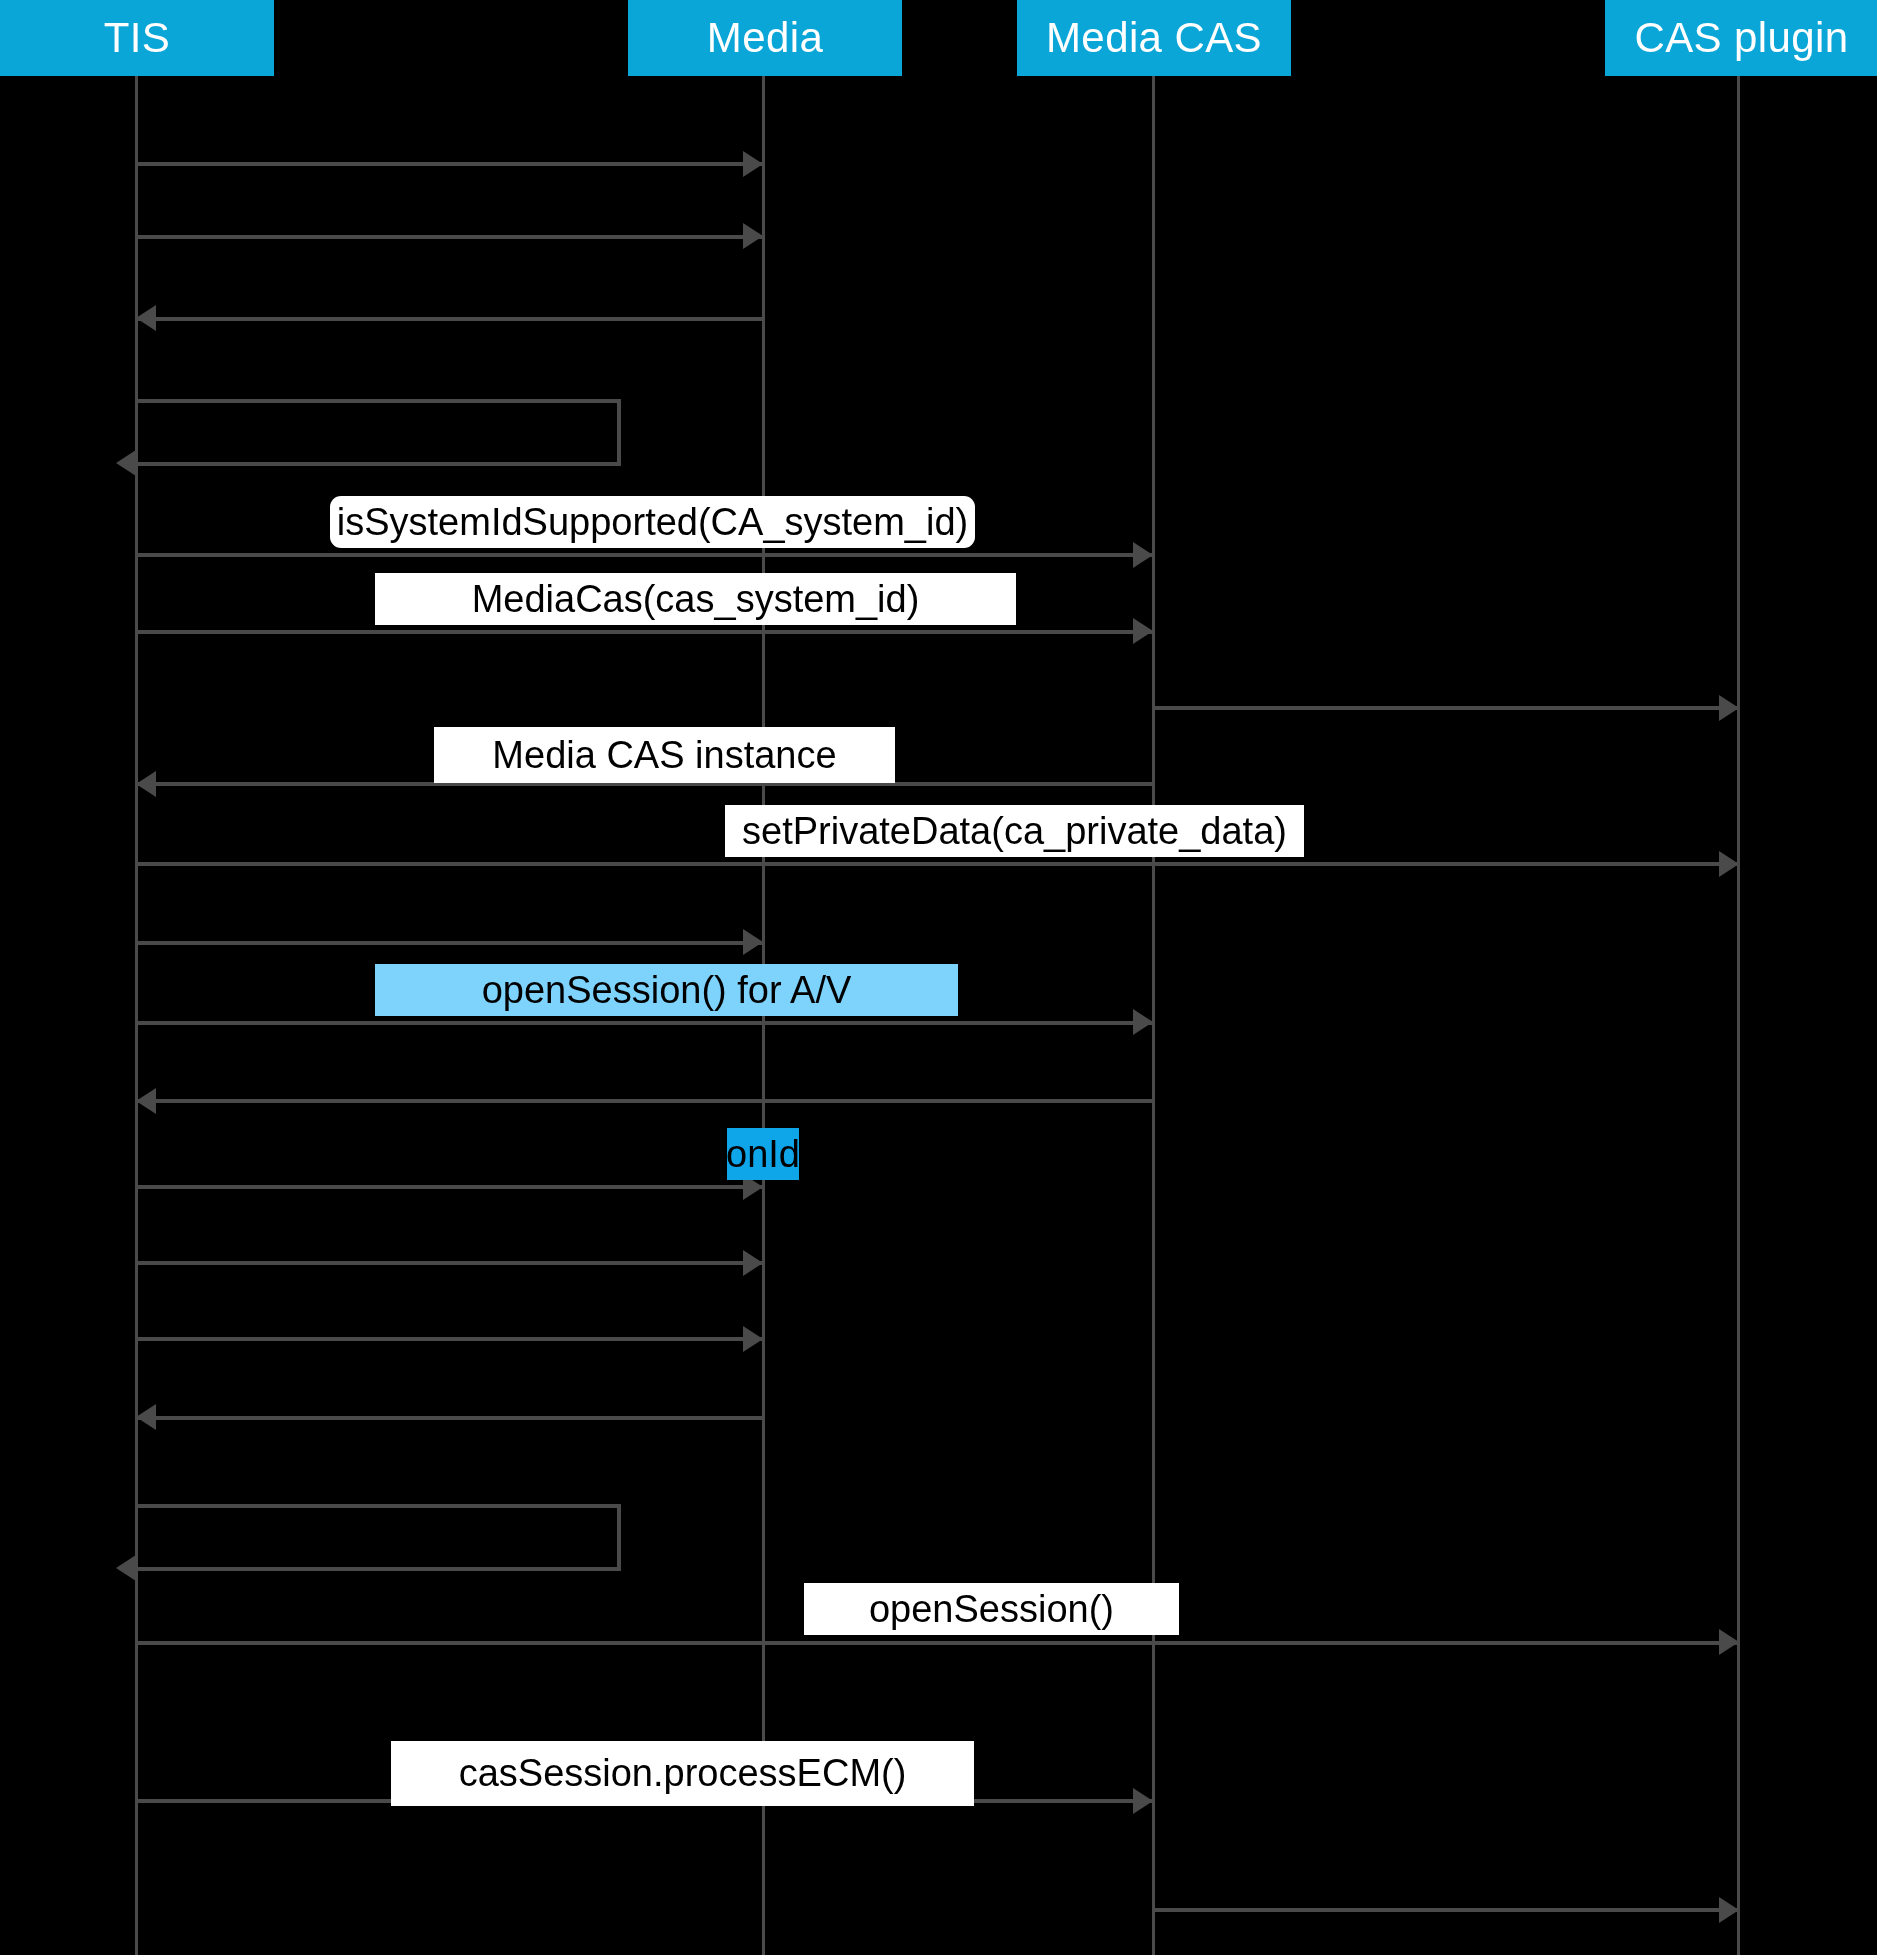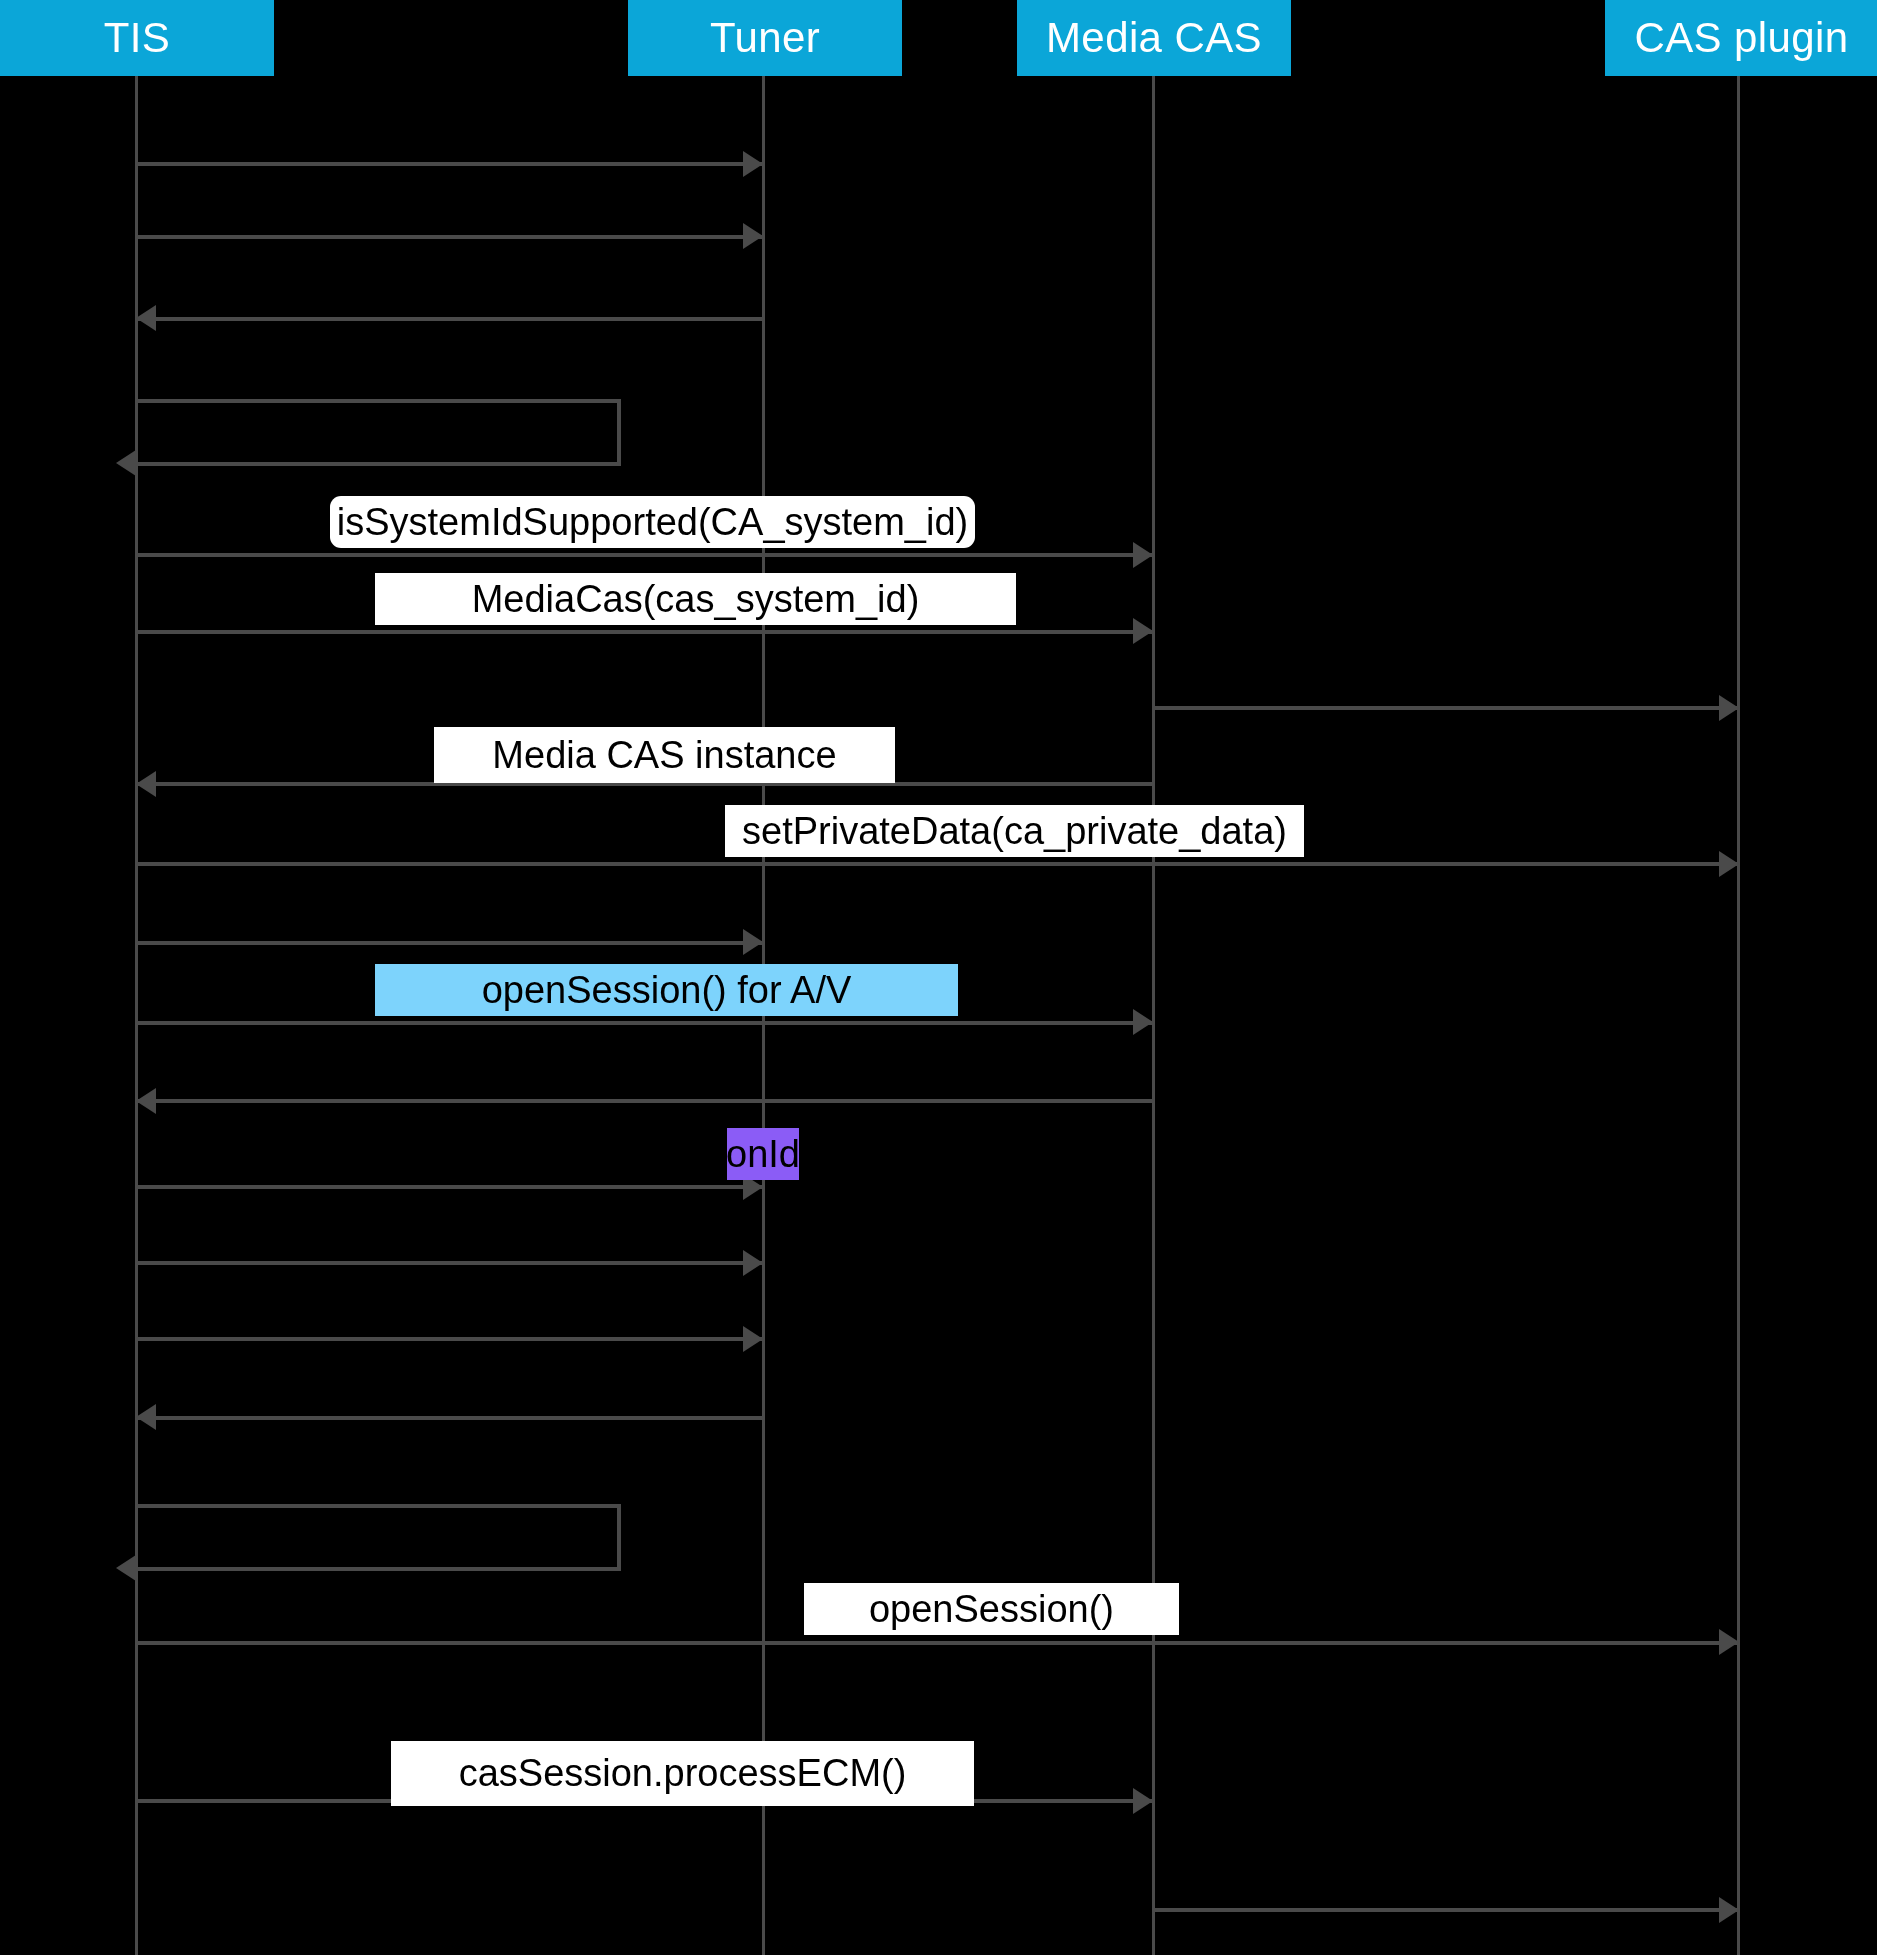--- a/index.html
+++ b/index.html
@@ -107,21 +107,21 @@
       <div class="msg-label" style="left: 725px; top: 805px; width: 579px; height: 52px; background: rgb(255, 255, 255); color: rgb(0, 0, 0);">setPrivateData(ca_private_data)</div>
       <div class="msg" style="left: 136px; width: 628px; top: 941px; background: rgb(74, 74, 74);"></div>
       <div class="arrowhead right" style="left: 743px; border-left-color: rgb(74, 74, 74); top: 929px;"></div>
       <div class="msg" style="left: 136px; width: 1018px; top: 1021px; background: rgb(74, 74, 74);"></div>
       <div class="arrowhead right" style="left: 1133px; border-left-color: rgb(74, 74, 74); top: 1009px;"></div>
       <div class="msg-label" style="left: 375px; top: 964px; width: 583px; height: 52px; background: #7dd3fc; color: rgb(0, 0, 0);">openSession() for A/V</div>
       <div class="msg" style="left: 136px; width: 1018px; top: 1099px; background: rgb(74, 74, 74);"></div>
       <div class="arrowhead left" style="left: 136px; border-right-color: rgb(74, 74, 74); top: 1088px;"></div>
       <div class="msg" style="left: 136px; width: 628px; top: 1185px; background: rgb(74, 74, 74);"></div>
       <div class="arrowhead right" style="left: 743px; border-left-color: rgb(74, 74, 74); top: 1174px;"></div>
-      <div class="msg-label" style="left: 727px; top: 1128px; width: 72px; height: 52px; background: #8b5cf6; color: rgb(0, 0, 0);">onId</div>
+      <div class="msg-label" style="left: 727px; top: 1128px; width: 72px; height: 52px; background: #0ea5e9; color: rgb(0, 0, 0);">onId</div>
       <div class="msg" style="left: 136px; width: 628px; top: 1261px; background: rgb(74, 74, 74);"></div>
       <div class="arrowhead right" style="left: 743px; border-left-color: rgb(74, 74, 74); top: 1250px;"></div>
       <div class="msg" style="left: 136px; width: 628px; top: 1337px; background: rgb(74, 74, 74);"></div>
       <div class="arrowhead right" style="left: 743px; border-left-color: rgb(74, 74, 74); top: 1326px;"></div>
       <div class="msg" style="left: 136px; width: 628px; top: 1416px; background: rgb(74, 74, 74);"></div>
       <div class="arrowhead left" style="left: 136px; border-right-color: rgb(74, 74, 74); top: 1404px;"></div>
       <div class="selfloop" style="left: 136px; top: 1504px; width: 485px; height: 63px;">
         <div class="seg top" style="width: 485px; background: rgb(74, 74, 74);"></div>
         <div class="seg side" style="left: 481px; height: 63px; background: rgb(74, 74, 74);"></div>
         <div class="seg bot" style="width: 485px; top: 63px; background: rgb(74, 74, 74);"></div>
@@ -131,19 +131,19 @@
       <div class="arrowhead right" style="left: 1719px; border-left-color: rgb(74, 74, 74); top: 1629px;"></div>
       <div class="msg-label" style="left: 804px; top: 1583px; width: 375px; height: 52px; background: rgb(255, 255, 255); color: rgb(0, 0, 0);">openSession()</div>
       <div class="msg" style="left: 136px; width: 1018px; top: 1799px; background: rgb(74, 74, 74);"></div>
       <div class="arrowhead right" style="left: 1133px; border-left-color: rgb(74, 74, 74); top: 1788px;"></div>
       <div class="msg-label" style="left: 391px; top: 1741px; width: 583px; height: 65px; background: rgb(255, 255, 255); color: rgb(0, 0, 0);">casSession.processECM()</div>
       <div class="msg" style="left: 1154px; width: 585px; top: 1908px; background: rgb(74, 74, 74);"></div>
       <div class="arrowhead right" style="left: 1719px; border-left-color: rgb(74, 74, 74); top: 1897px;"></div>
     </div>
   <div id="header-actors">
       <div class="actor-box" style="left: 0px; width: 274px; top: 0px; height: 76px; background: rgb(11, 166, 216); color: rgb(255, 255, 255);">TIS</div>
-      <div class="actor-box" style="left: 628px; width: 274px; top: 0px; height: 76px; background: rgb(11, 166, 216); color: rgb(255, 255, 255);">Tuner</div>
+      <div class="actor-box" style="left: 628px; width: 274px; top: 0px; height: 76px; background: rgb(11, 166, 216); color: rgb(255, 255, 255);">Media</div>
       <div class="actor-box" style="left: 1017px; width: 274px; top: 0px; height: 76px; background: rgb(11, 166, 216); color: rgb(255, 255, 255);">Media CAS</div>
       <div class="actor-box" style="left: 1605px; width: 273px; top: 0px; height: 76px; background: rgb(11, 166, 216); color: rgb(255, 255, 255);">CAS plugin</div>
     </div>
   <div id="footer-actors"></div>
 </div>
 
 
 </body></html>

